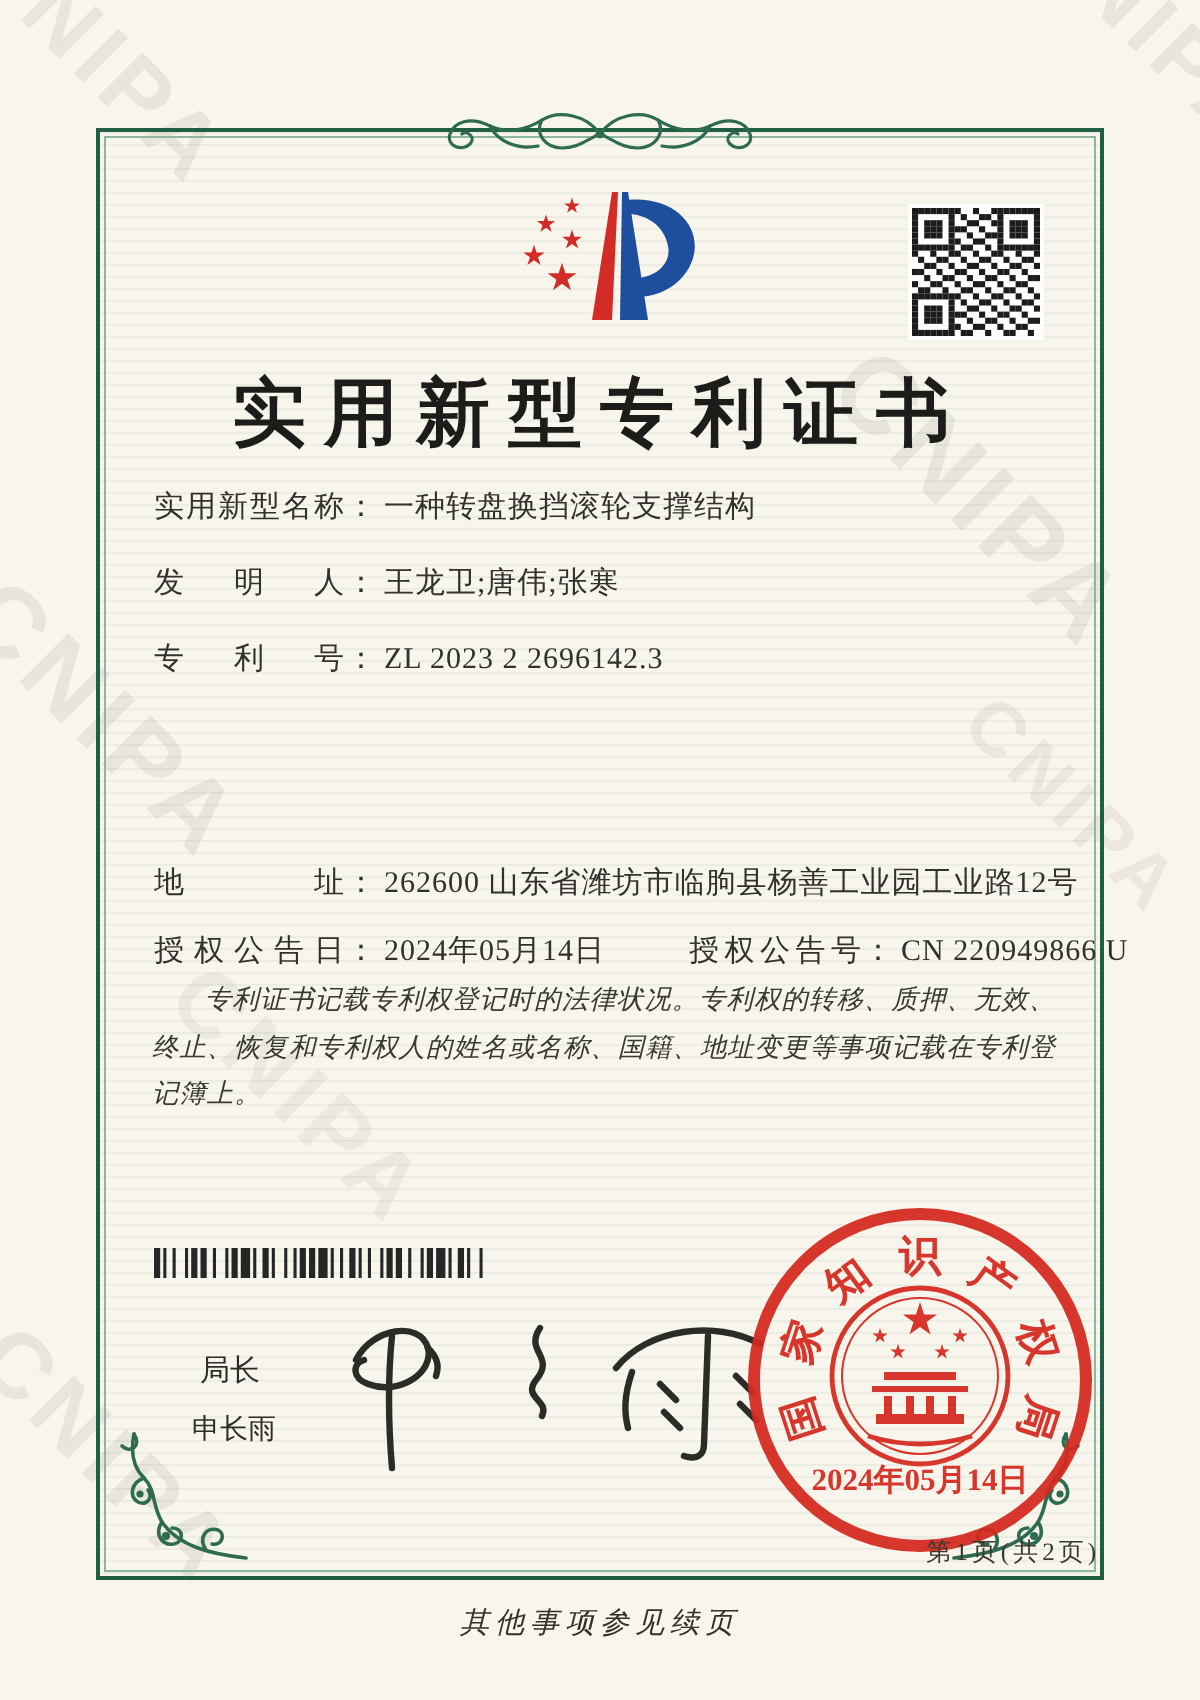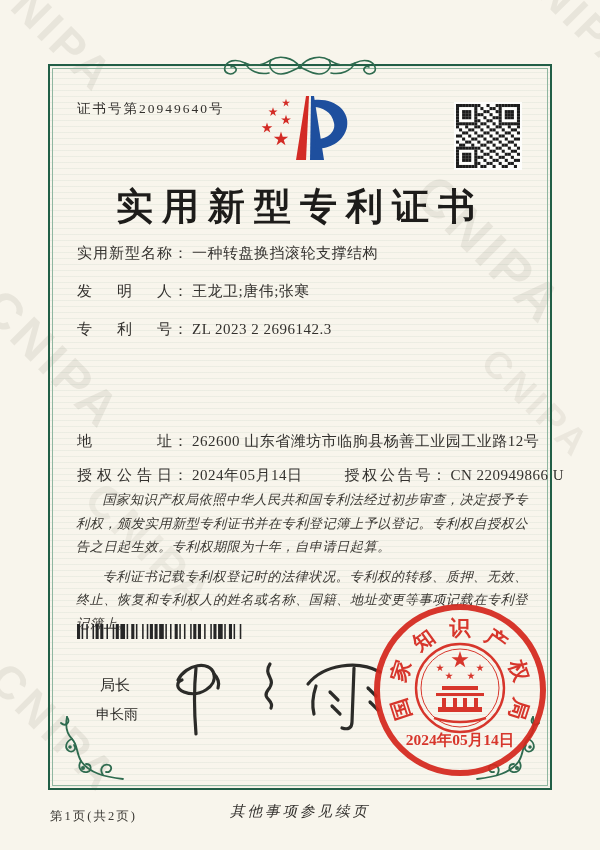--- a/index.html
+++ b/index.html
@@ -71,21 +71,21 @@
   
   .seal{position:absolute; left:322px; top:536px; width:176px; height:176px; opacity:0.93;}
   .seal-ring{position:absolute; inset:0;}
   .seal-char{fill:#d5281e; font-size:21px; font-weight:bold; font-family:"Liberation Serif",serif;}
   .seal-date{
     position:absolute; left:0; top:128px; width:100%; text-align:center;
     font-size:15.5px; font-weight:bold; color:#d5281e; letter-spacing:0px;
     text-shadow:0 0 3px rgba(248,245,236,0.9);
   }
   
-  .page-info{position:absolute; left:0; top:702px; width:100%; text-align:left; font-size:12.5px; letter-spacing:2px; color:#3a3833;margin-top:40px;}
+  .page-info{position:absolute; left:0; top:702px; width:100%; text-align:right; font-size:12.5px; letter-spacing:2px; color:#3a3833;}
   .continuation{
     position:absolute; left:0; top:802px; width:100%; text-align:center;
     font-size:14.5px; font-style:italic; letter-spacing:3px; color:#33312e;
   }
   .green-stroke{stroke:#2e6b4f; fill:none; stroke-linecap:round;}
 </style>
 </head>
 <body>
 
 <div class="page">
@@ -128,21 +128,20 @@
         <path d="M4,68 C22,66 38,62 46,50 C51,42 49,34 55,28 C60,23 62,16 60,6"></path>
         <path d="M46,50 C50,56 46,62 40,61 C35,60 35,53 41,53"></path>
         <path d="M55,28 C61,30 63,37 58,40 C54,42 50,38 53,34"></path>
         <path d="M24,64 C28,58 24,52 18,54 C14,56 16,62 21,61"></path>
         <path d="M60,6 C56,12 62,16 66,12"></path>
       </g>
       <circle cx="44" cy="57" r="2" fill="#2e6b4f"></circle>
       <circle cx="57" cy="36" r="1.8" fill="#2e6b4f"></circle>
     </svg>
 
-    <div class="cert-no">证书号第20949640号</div>
 
     <svg class="logo" width="112" height="82" viewBox="0 0 112 82">
       <defs>
         <path id="st" d="M0,-1 L0.224,-0.309 0.951,-0.309 0.363,0.118 0.588,0.809 0,0.382 -0.588,0.809 -0.363,0.118 -0.951,-0.309 -0.224,-0.309 Z"></path>
       </defs>
       <use href="#st" transform="translate(38,13) scale(4.2)" fill="#d32b25"></use>
       <use href="#st" transform="translate(25,22) scale(4.8)" fill="#d32b25"></use>
       <use href="#st" transform="translate(38,30) scale(5.2)" fill="#d32b25"></use>
       <use href="#st" transform="translate(19,38) scale(5.6)" fill="#d32b25"></use>
       <use href="#st" transform="translate(33,49) scale(7.6)" fill="#d32b25"></use>
@@ -391,21 +390,20 @@
       <span class="flabel">专利号</span><span class="fcolon">：</span><span class="fvalue">ZL 2023 2 2696142.3</span>
     </div>
     <div class="field-row row-addr">
       <span class="flabel">地址</span><span class="fcolon">：</span><span class="fvalue">262600 山东省潍坊市临朐县杨善工业园工业路12号</span>
     </div>
     <div class="field-row row-grant">
       <span class="flabel">授权公告日</span><span class="fcolon">：</span><span class="fvalue">2024年05月14日</span><span class="pair2"><span class="flabel-s">授权公告号</span><span class="fcolon">：</span><span class="fvalue">CN 220949866 U</span></span>
     </div>
 
     <div class="body-text">
-      <p>国家知识产权局依照中华人民共和国专利法经过初步审查，决定授予专利权，颁发实用新型专利证书并在专利登记簿上予以登记。专利权自授权公告之日起生效。专利权期限为十年，自申请日起算。</p>
       <p>专利证书记载专利权登记时的法律状况。专利权的转移、质押、无效、终止、恢复和专利权人的姓名或名称、国籍、地址变更等事项记载在专利登记簿上。</p>
     </div>
 
     <svg class="barcode" id="barcode" viewBox="0 0 168 15" preserveAspectRatio="none">
         <rect x="0" y="0" width="3.1" height="15" fill="#262626"></rect>
         <rect x="4.65" y="0" width="1.55" height="15" fill="#262626"></rect>
         <rect x="9.3" y="0" width="1.55" height="15" fill="#262626"></rect>
         <rect x="15.500000000000002" y="0" width="1.55" height="15" fill="#262626"></rect>
         <rect x="18.6" y="0" width="3.1" height="15" fill="#262626"></rect>
         <rect x="23.250000000000004" y="0" width="3.1" height="15" fill="#262626"></rect>

